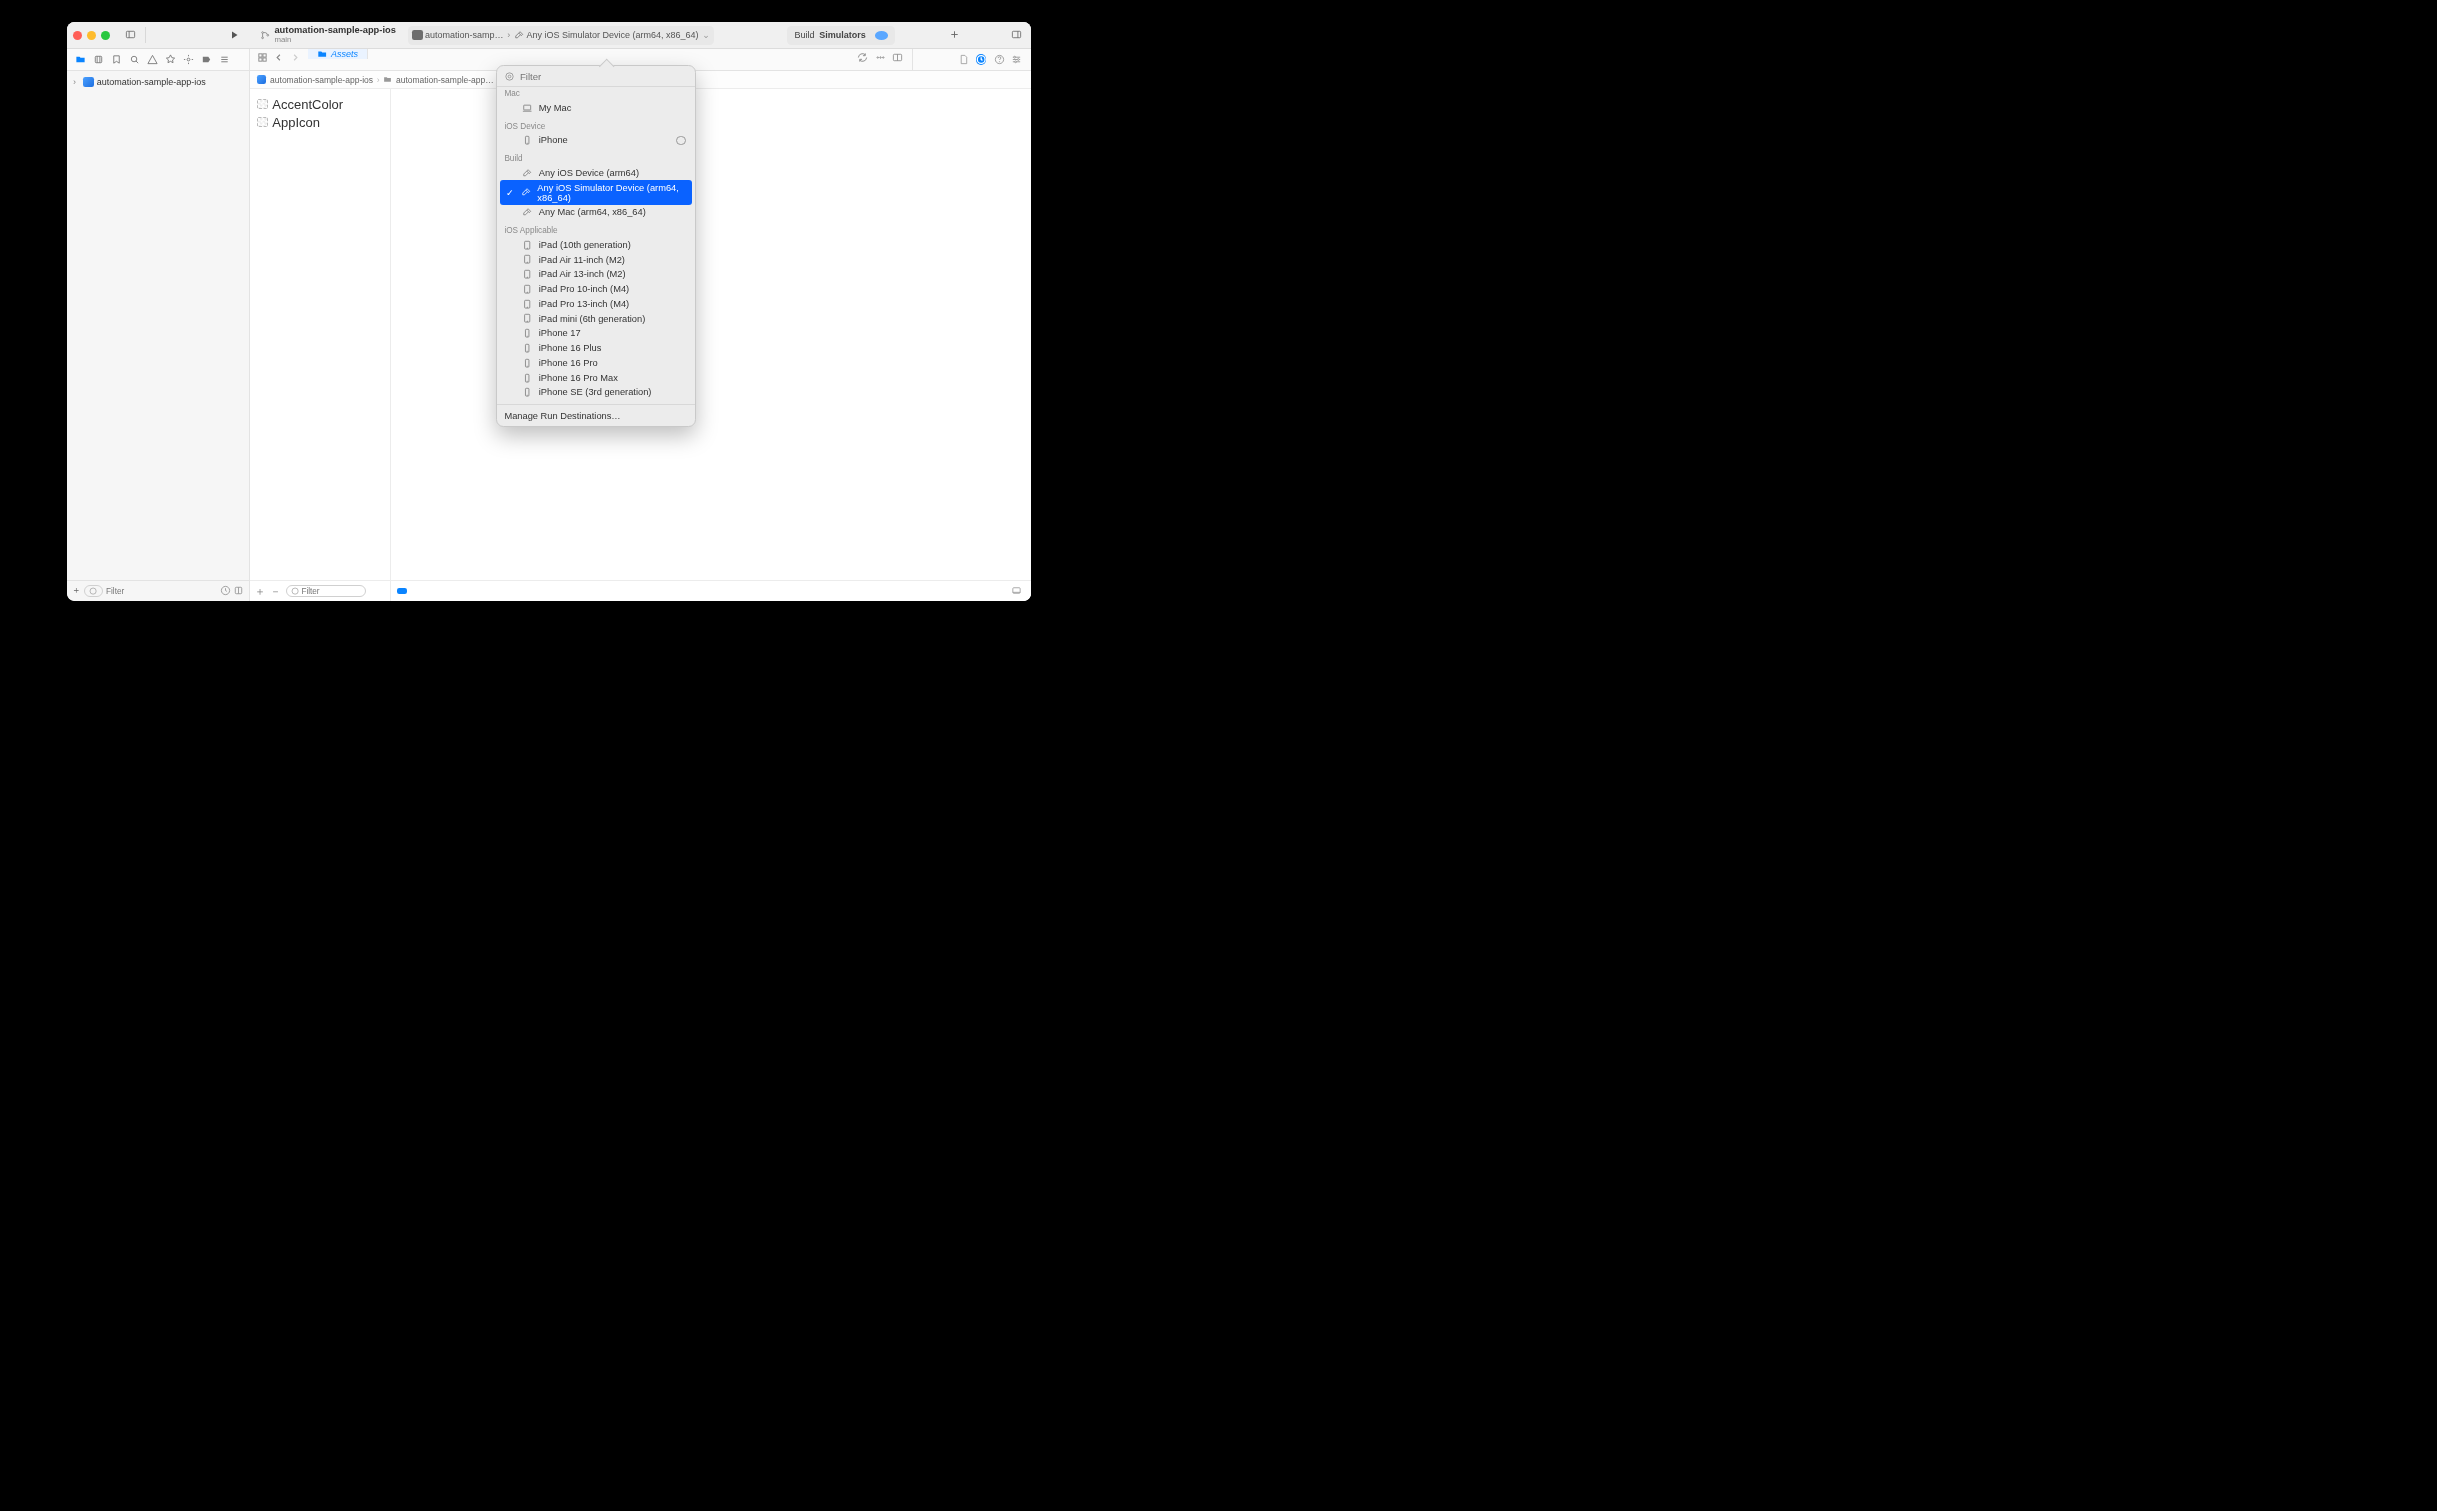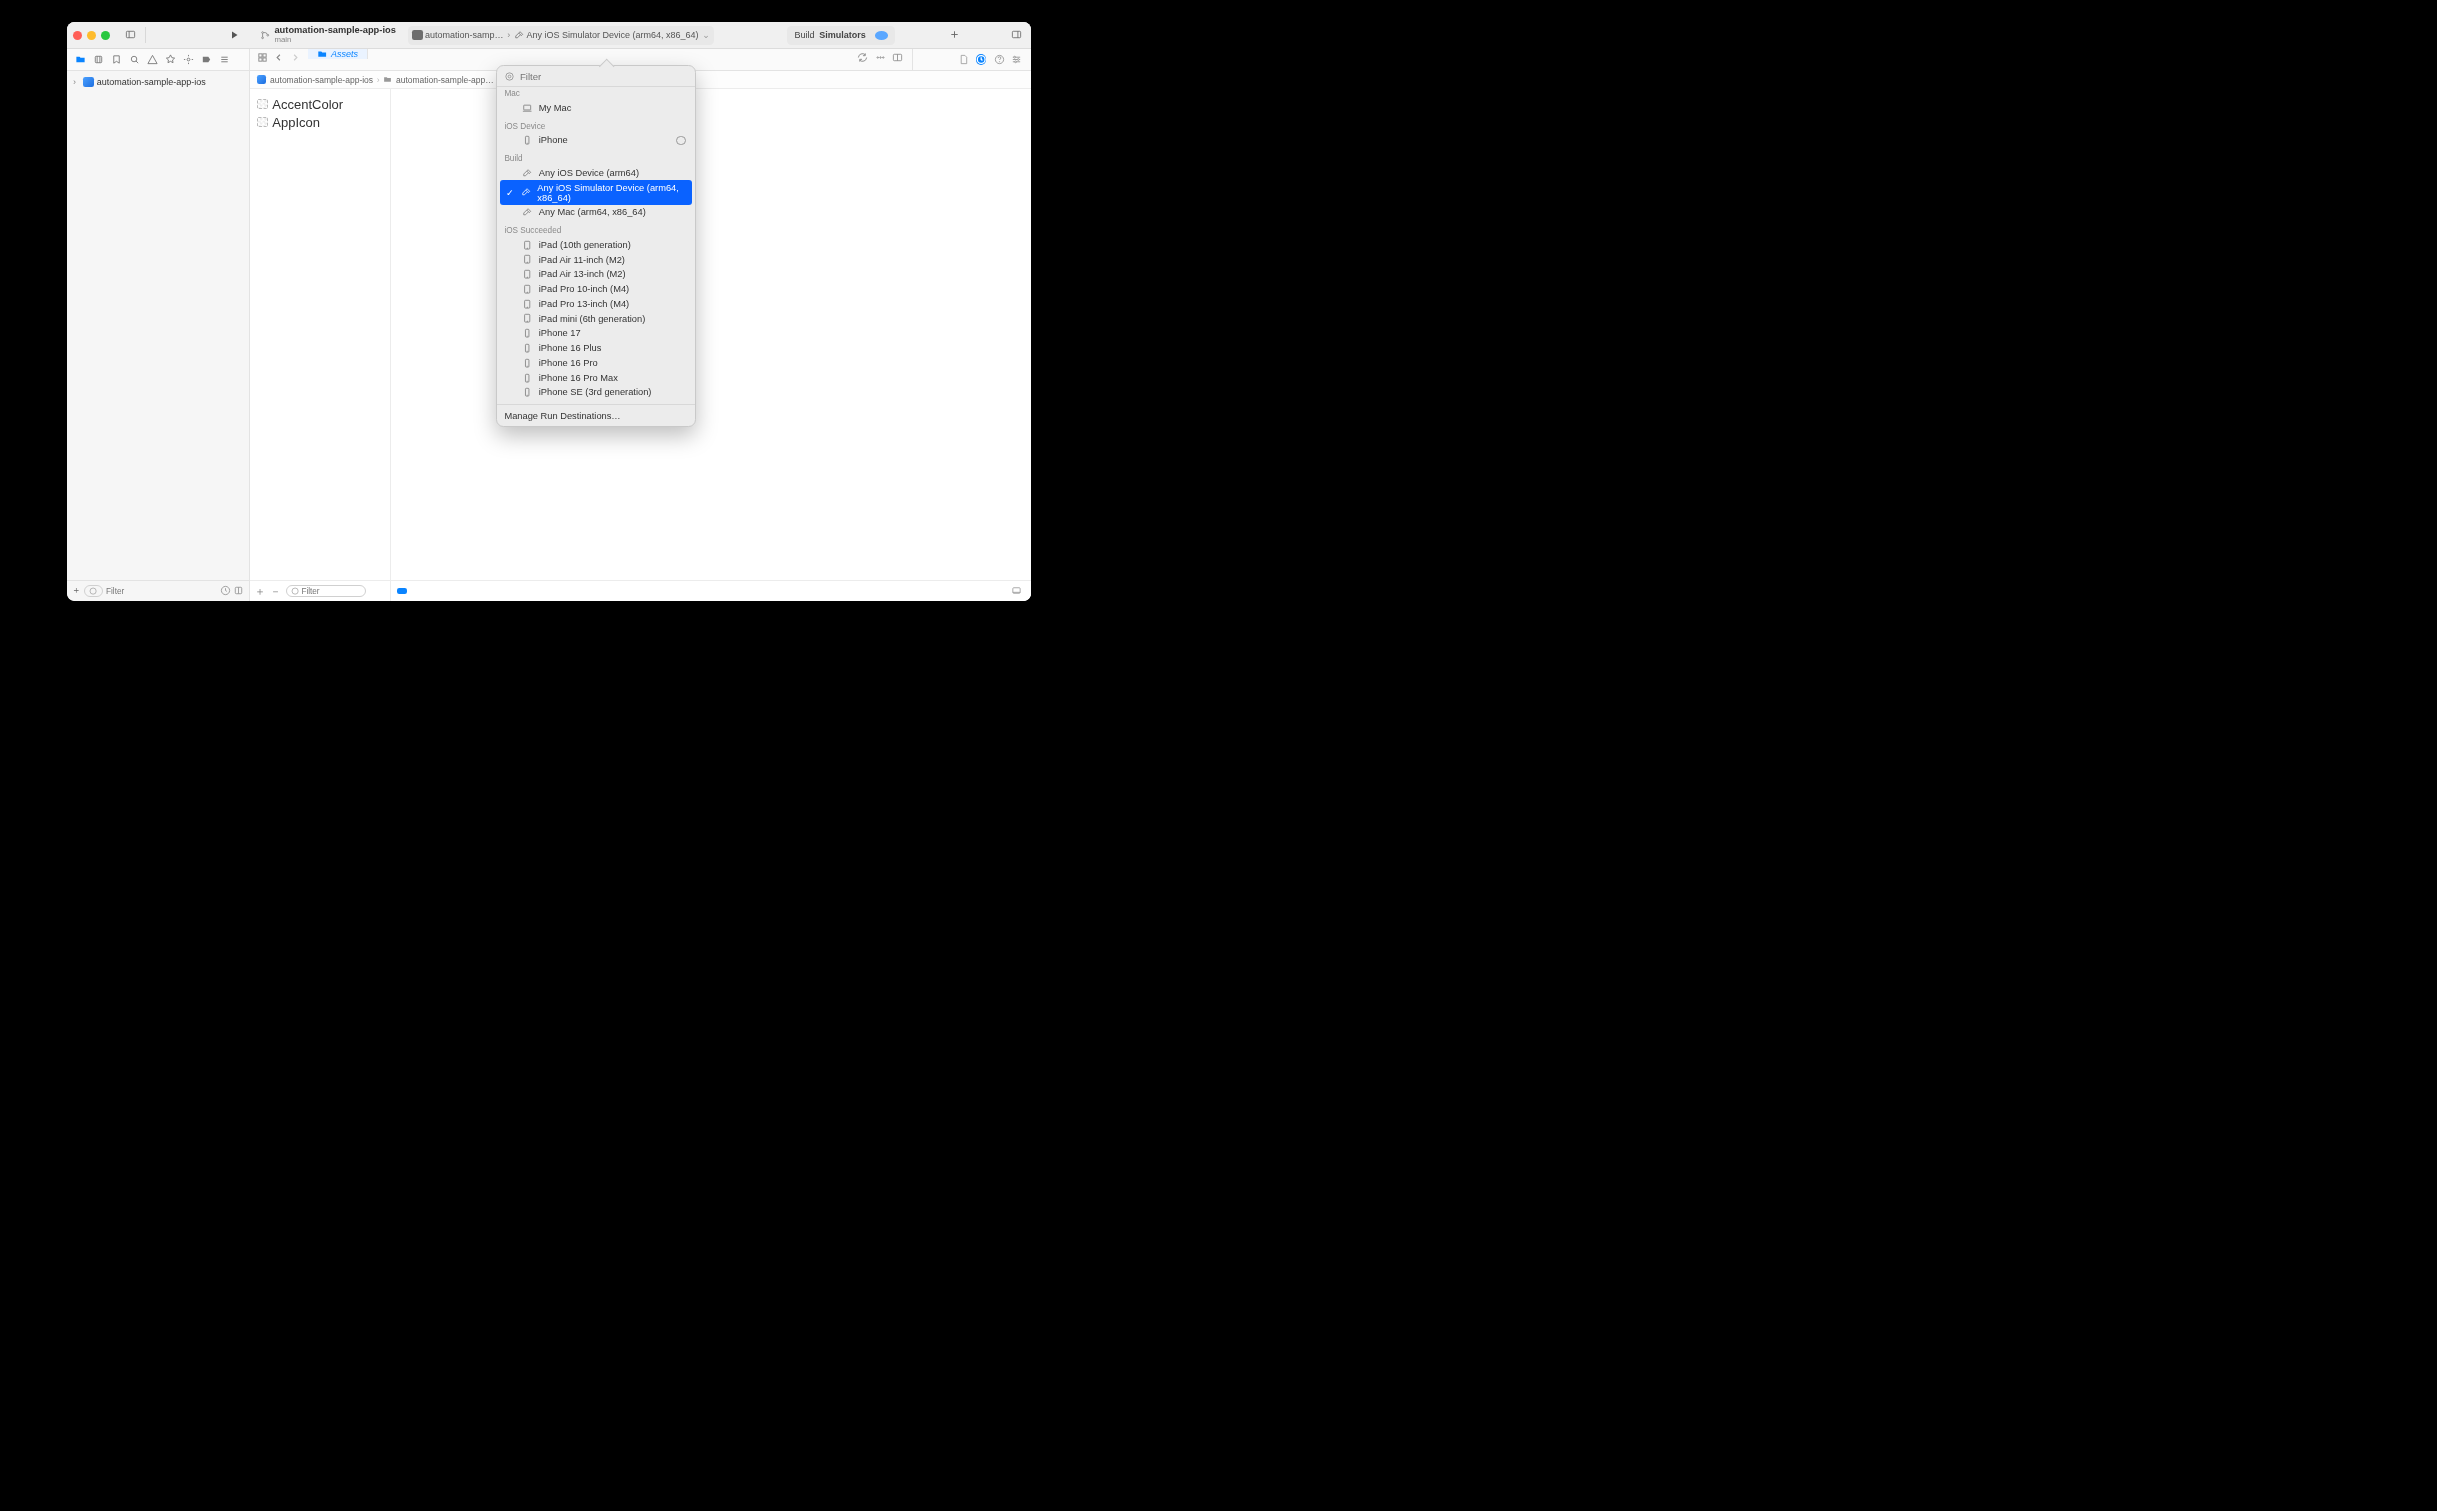--- a/index.html
+++ b/index.html
@@ -451,21 +451,21 @@
           <div class="pop-item with-icon">
             <span style="width:9px"></span>
             <span style="width:10.4px;display:inline-flex">
               <svg viewBox="0 0 24 24" fill="none" stroke="currentColor" stroke-width="1.8">
                 <path d="M14 4l6 6-3 3-6-6zM11 7L4 14v4h4l7-7"></path>
               </svg>
             </span>
             <span>Any Mac (arm64, x86_64)</span>
           </div>
         </div>
-        <div class="pop-section">iOS Succeeded</div>
+        <div class="pop-section">iOS Applicable</div>
         <div class="pop-items">
           <div class="pop-item with-icon">
             <span style="width:9px"></span>
             <span style="width:10.4px;display:inline-flex">
               <svg viewBox="0 0 24 24" fill="none" stroke="currentColor" stroke-width="1.8">
                 <rect x="6" y="3" width="12" height="18" rx="2"></rect>
                 <circle cx="12" cy="19" r=".6"></circle>
               </svg>
             </span>
             <span>iPad (10th generation)</span>

